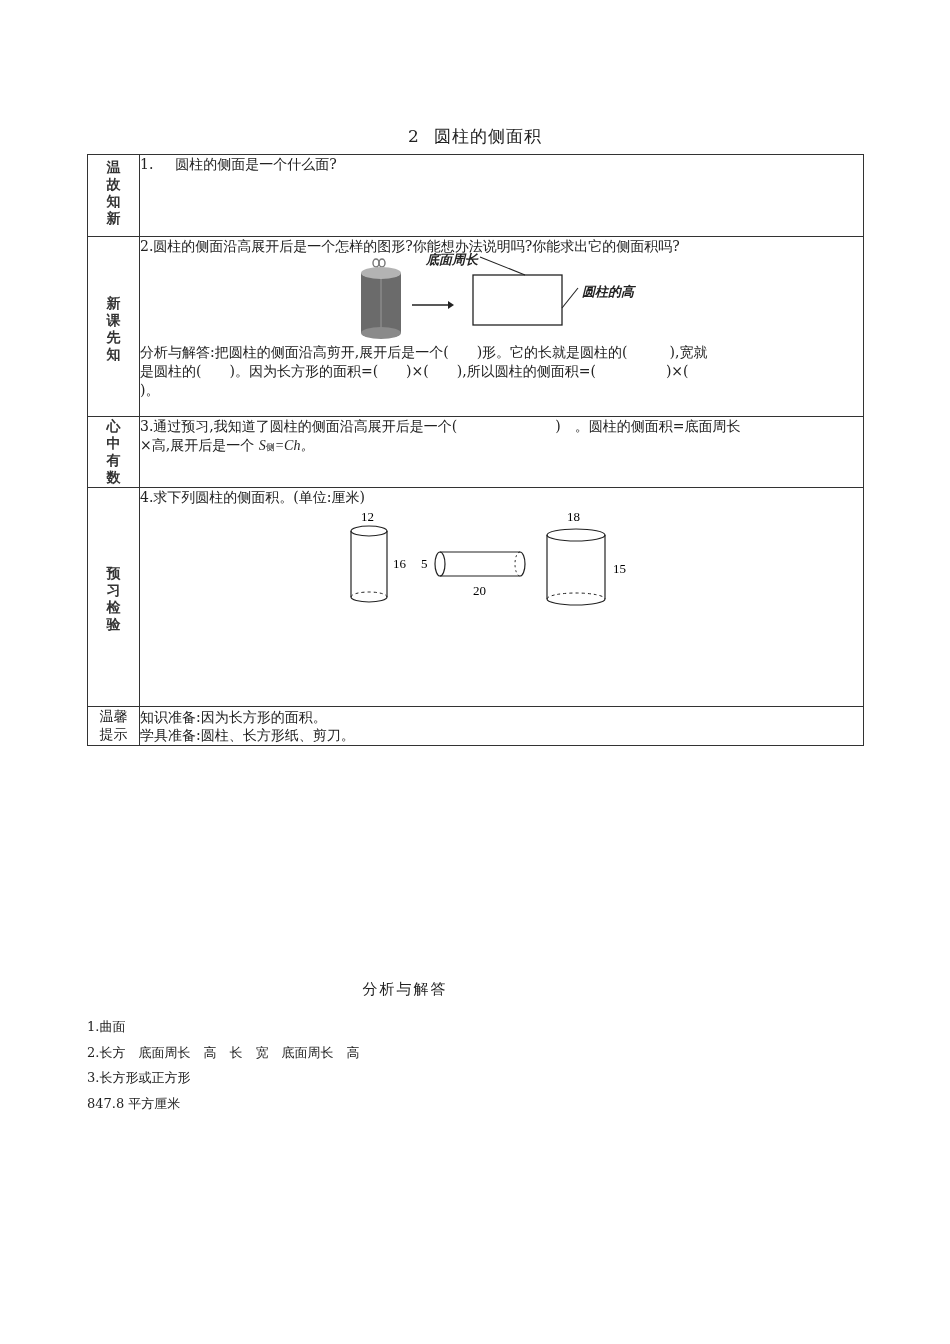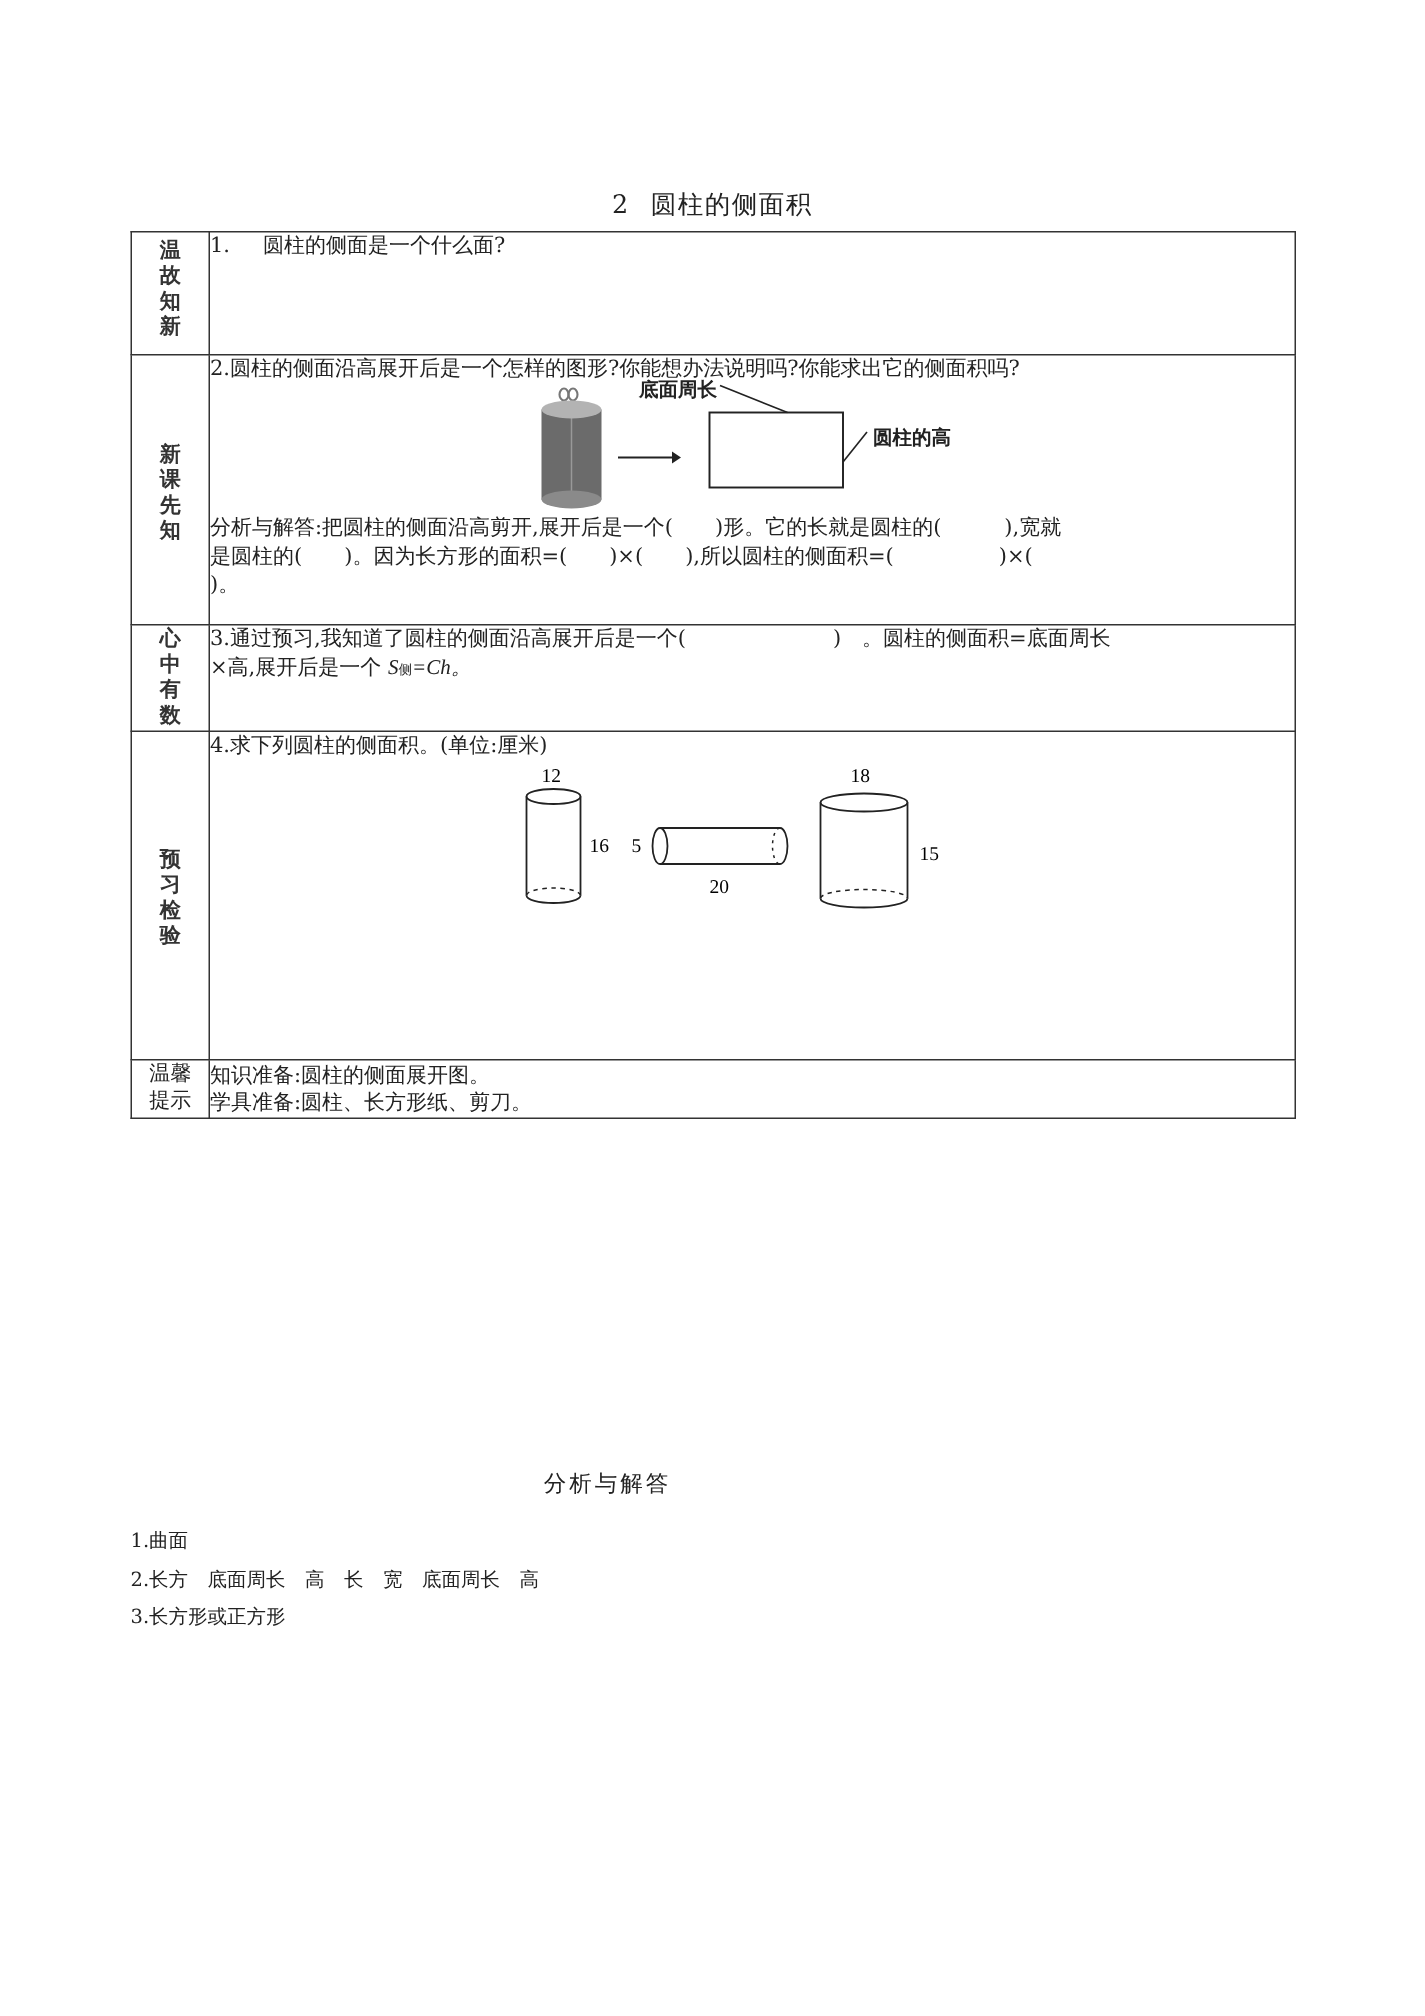--- a/index.html
+++ b/index.html
@@ -18,21 +18,21 @@
   td.content { padding:3px 8px; line-height:19px; }
   .hdr td { height:18px; text-align:center; line-height:18px; }
   .hdr .content-h { letter-spacing:28px; text-indent:28px; }
   .r1 td { height:77px; }
   .r2 td { height:175px; }
   .r3 td { height:69px; }
   .r4 td { height:214px; }
   .r5 td { height:37px; }
   .q1 { padding-left:62px; padding-top:2px; }
   .q1 .n { margin-right:22px; }
-  .figure2 { position:relative; height:88px; margin:-1px 0 0 0; }
+  .figure2 { position:relative; height:88px; margin:-1px 0 0 0;font-style:italic; }
   .italic { font-style:italic; font-family:"Liberation Serif", serif; }
   .sub { font-size:9px; }
   .figs4 { position:relative; height:120px; }
   .ans-title { position:absolute; left:0; width:810px; top:980px; text-align:center; font-size:15px; letter-spacing:2px; }
   .answers { position:absolute; left:87px; top:1018px; font-size:13px; }
   .answers div { height:25.5px; }
 </style>
 </head>
 <body>
 
@@ -154,25 +154,26 @@
       </div>
     </td>
   </tr>
 
   <tr class="r5">
     <td class="label" style="line-height:18px">
       <div>温馨</div>
           <div>提示</div>
     </td>
     <td class="content" style="line-height:18px;padding-top:1px">
-      <div>知识准备:圆柱的侧面展开图。</div>
+      <div>知识准备:因为长方形的面积。</div>
       <div>学具准备:圆柱、长方形纸、剪刀。</div>
     </td>
   </tr>
 </tbody>
   </table>
 
 <div class="ans-title">分析与解答</div>
 <div class="answers">
   <div>1.曲面</div>
   <div>2.长方　底面周长　高　长　宽　底面周长　高</div>
   <div>3.长方形或正方形</div>
+  <div>847.8 平方厘米</div>
 </div>
 
 </body></html>

